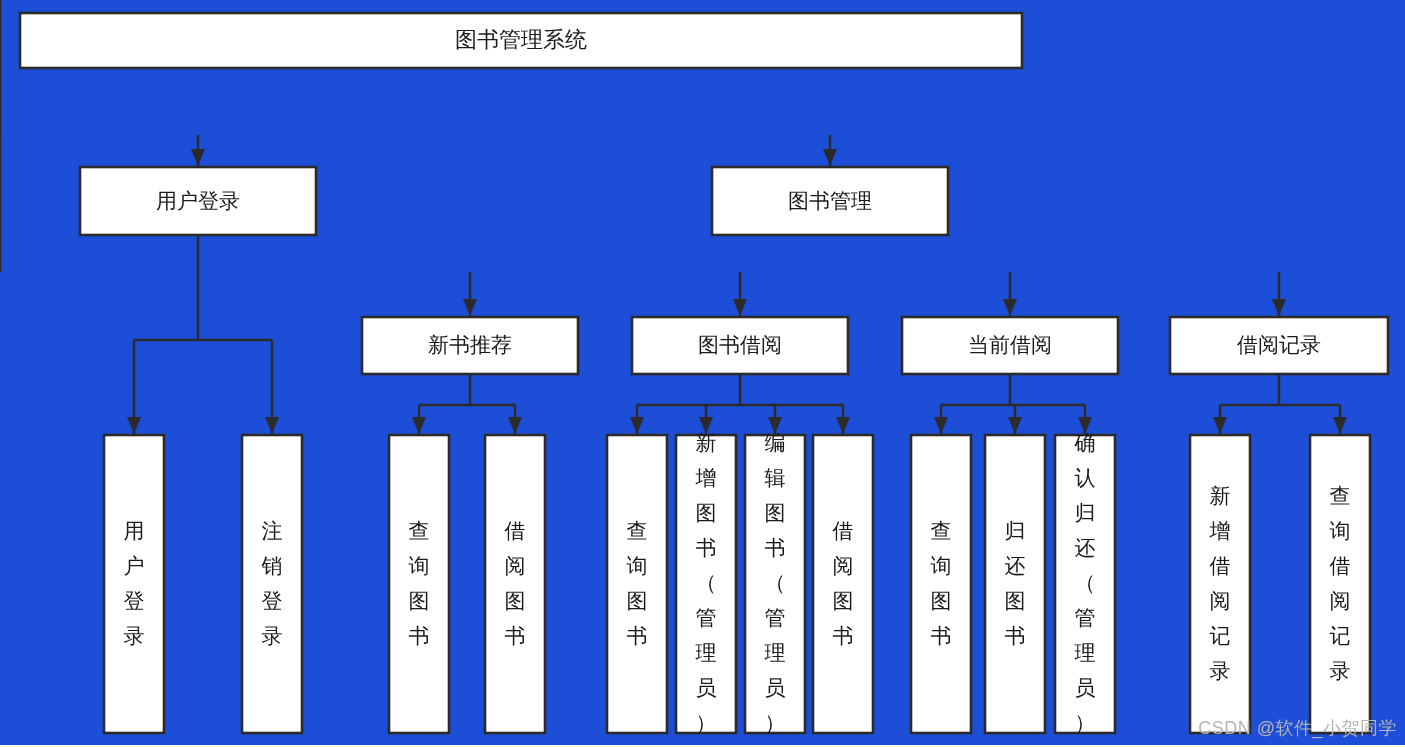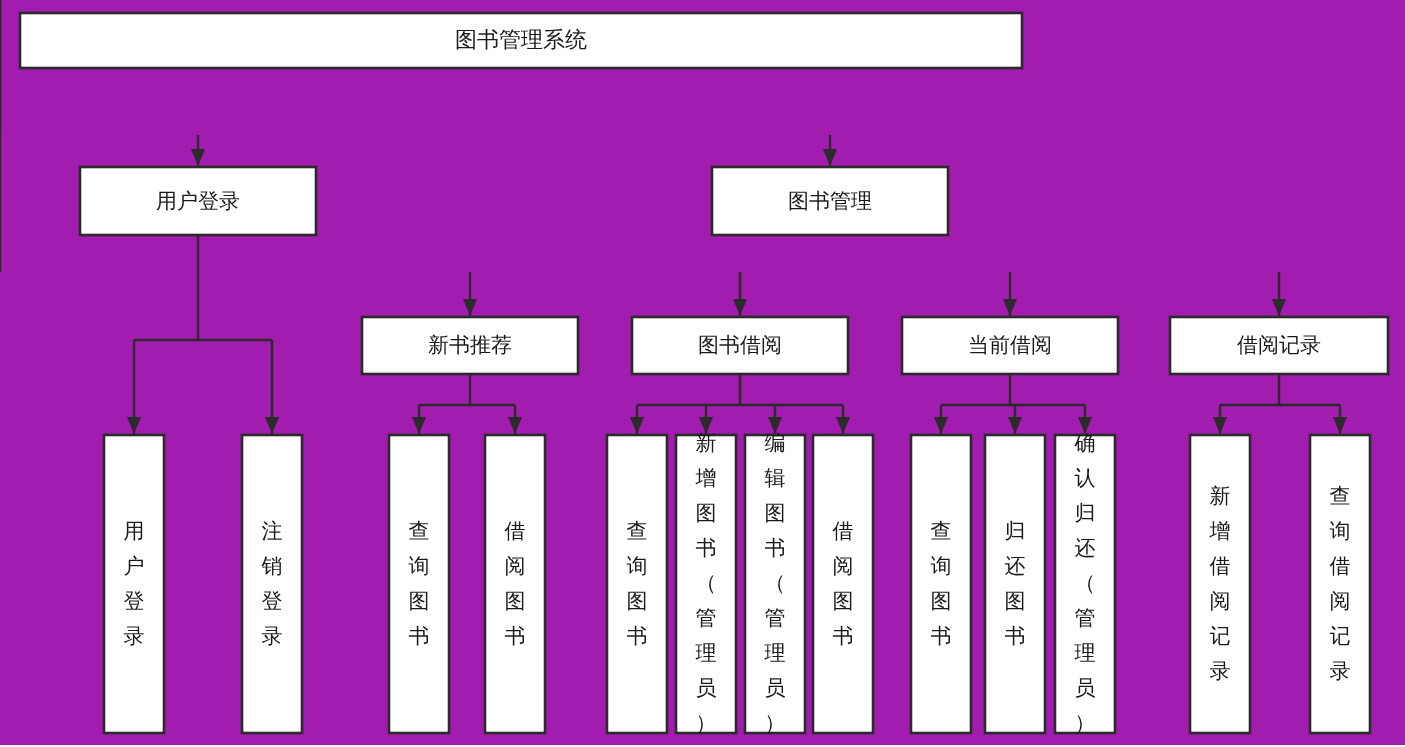--- a/index.html
+++ b/index.html
@@ -11,21 +11,21 @@
   body {
     width: 1405px;
     height: 747px;
     font-family: "Liberation Sans", "DejaVu Sans", sans-serif;
     overflow: hidden;
   }
   #diagram-root {
     position: relative;
     width: 1405px;
     height: 745px;
-    background: #a21caf;
+    background: #1d4ed8;
   }
   svg.flow {
     position: absolute;
     top: 0;
     left: 0;
     width: 1405px;
     height: 747px;
     display: block;
   }
   .box-rect {
@@ -261,14 +261,15 @@
         <rect x="1310" y="435" width="60" height="298" class="box-rect"></rect>
         <text x="1340" y="502.5" class="vert-label">查</text>
         <text x="1340" y="537.5" class="vert-label">询</text>
         <text x="1340" y="572.5" class="vert-label">借</text>
         <text x="1340" y="607.5" class="vert-label">阅</text>
         <text x="1340" y="642.5" class="vert-label">记</text>
         <text x="1340" y="677.5" class="vert-label">录</text>
       </g>
     </svg>
 
+  <div class="watermark">CSDN @软件_小贺同学</div>
 
 </div>
 
 </body></html>

